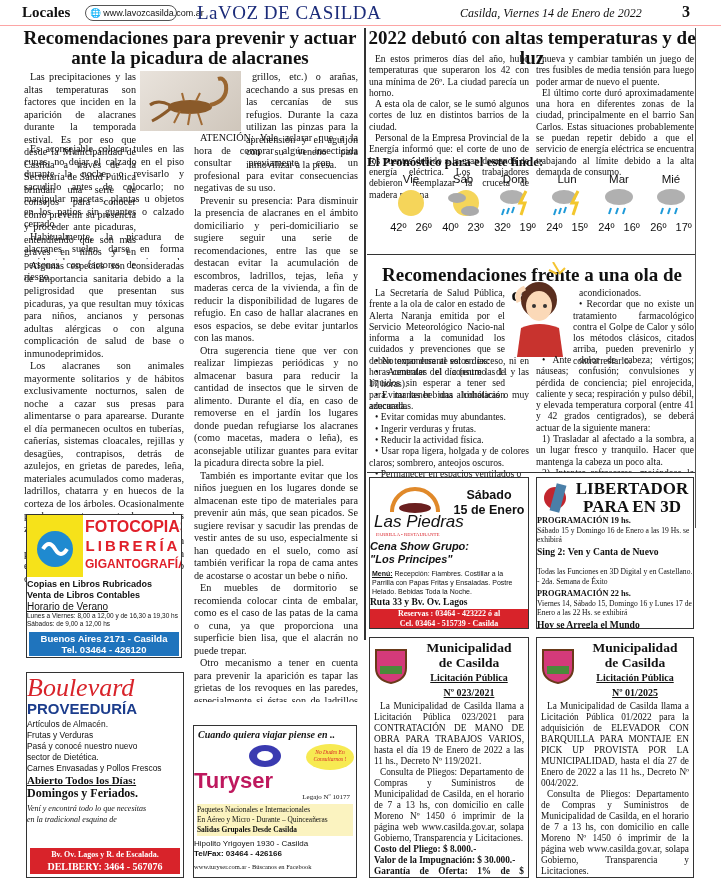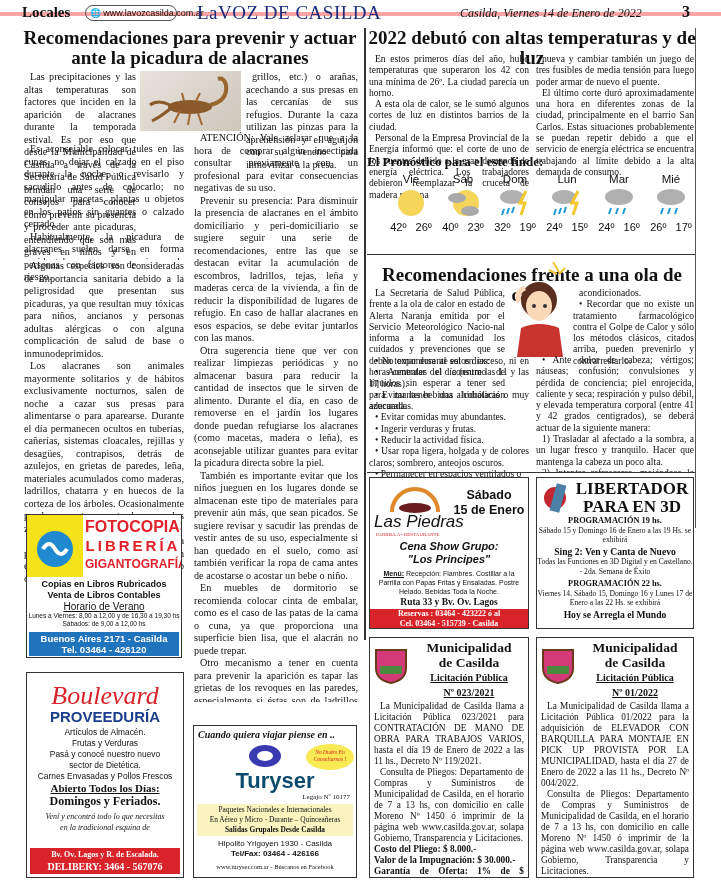--- a/index.html
+++ b/index.html
@@ -1,17 +1,17 @@
 <!DOCTYPE html>
 <html><head>
 <meta charset="utf-8">
 <style>
 *{box-sizing:border-box;margin:0;padding:0}
 body{width:721px;height:882px;background:#fff;font-family:"Liberation Serif",serif;color:#111;position:relative;overflow:hidden}
-.hdr{position:absolute;left:0;top:0;width:721px;height:16px;display:flex;align-items:center;border-bottom:4px solid #fca5a5}
+.hdr{position:absolute;left:0;top:0;width:721px;height:26px;display:flex;align-items:center;border-bottom:1px solid #fca5a5}
 .hdr .sec{position:absolute;left:22px;top:4px;font-family:"Liberation Serif",serif;font-weight:bold;font-size:15px}
 .hdr .url{position:absolute;left:85px;top:5px;width:92px;height:16px;border:1px solid #555;border-radius:9px;font-family:"Liberation Sans",sans-serif;font-size:9px;display:flex;align-items:center;padding-left:4px;gap:2px}
 .hdr .logo{position:absolute;left:197px;top:2px;font-family:"Liberation Serif",serif;font-size:19px;color:#1c2c7a;letter-spacing:0.5px}
 .hdr .date{position:absolute;left:460px;top:6px;font-style:italic;font-size:12px}
 .hdr .pg{position:absolute;left:682px;top:3px;font-weight:bold;font-size:16px}
 .vline{position:absolute;left:364px;top:28px;width:2px;height:612px;background:#333}
 .rline{position:absolute;left:695px;top:28px;width:1px;height:500px;background:#555}
 h1{font-family:"Liberation Serif",serif;font-weight:bold;text-align:center;line-height:1.05}
 .t1{position:absolute;left:22px;top:28px;width:336px;font-size:19px}
 .t2{position:absolute;left:367px;top:28px;width:330px;font-size:19px}
@@ -22,21 +22,21 @@
 .girl{position:absolute;left:509px;top:262px;width:62px;height:95px}
 .wx{position:absolute;left:367px;top:215px;width:330px;height:85px}
 .wx h3{font-size:13px;font-weight:bold;position:absolute;left:0;top:0}
 .days{position:absolute;left:18px;top:19px;width:320px;display:flex}
 .day{width:52px;text-align:center;font-family:"Liberation Sans",sans-serif;font-size:11.5px}
 .day .ic{height:32px;display:flex;justify-content:center;align-items:center;margin:2px 0}
 .temps{font-size:11px}
 .hr1{position:absolute;left:367px;top:254px;width:328px;height:1px;background:#333}
 .hr2{position:absolute;left:367px;top:472px;width:328px;height:1px;background:#333}
 .ad{position:absolute;border:1.5px solid #333;background:#fff;overflow:hidden}
-.center{text-align:center}
+.center{}
 .sans{font-family:"Liberation Sans",sans-serif}
 .redbar{background:#d8232a;color:#fff;text-align:center;font-weight:bold}
 .bluebar{background:#1f74bd;color:#fff;text-align:center;font-weight:bold;font-family:"Liberation Sans",sans-serif}
 .lic{font-size:9.3px;line-height:11px;text-align:justify;padding:0 4px}
 .lic p{text-indent:6px}
 </style>
 </head>
 <body>
 
 <div class="hdr">
@@ -107,21 +107,21 @@
     <div style="font-size:6.5px;font-weight:normal;line-height:8px">Lunes a Viernes: 8,00 a 12,00 y de 16,30 a 19,30 hs</div>
     <div style="font-size:6.5px;font-weight:normal;line-height:8px">Sábados: de 9,00 a 12,00 hs</div>
   </div>
   <div class="bluebar" style="position:absolute;left:2px;top:117px;width:150px;height:24px;font-size:9.5px;line-height:11px;padding-top:1px">
     <div>Buenos Aires 2171 - Casilda</div>
     <div>Tel. 03464 - 426120</div>
   </div>
 </div>
 
 <div class="ad" style="left:26px;top:672px;width:158px;height:206px">
-  <div class="center" style="font-family:'Liberation Serif',serif;font-style:italic;color:#d8232a;font-size:26px;margin-top:8px">Boulevard</div>
+  <div class="center" style="font-family:'Liberation Serif',serif;font-style:italic;color:#d8232a;font-size:26px;margin-top:0">Boulevard</div>
   <div class="center sans" style="color:#1c3d8c;font-weight:bold;font-size:15px;margin-top:-3px">PROVEEDURÍA</div>
   <div class="center sans" style="font-size:8.4px;line-height:11px;margin-top:2px">
     <div>Artículos de Almacén.</div>
     <div>Frutas y Verduras</div>
     <div>Pasá y conocé nuestro nuevo</div>
     <div>sector de Dietética.</div>
     <div>Carnes Envasadas y Pollos Frescos</div>
   </div>
   <div class="center" style="font-weight:bold;font-size:11px;text-decoration:underline">Abierto Todos los Días:</div>
   <div class="center" style="font-weight:bold;font-size:12px">Domingos y Feriados.</div>
@@ -135,21 +135,21 @@
   </div>
 </div>
 
 <div class="ad" style="left:193px;top:725px;width:164px;height:153px">
   <div style="font-style:italic;font-weight:bold;font-size:10px;padding:3px 4px">Cuando quiera viajar piense en ..</div>
   <div style="position:absolute;left:54px;top:18px"><svg width="34" height="24">
         <ellipse cx="17" cy="12" rx="16" ry="11" fill="#3a3ab0"></ellipse>
         <ellipse cx="17" cy="12" rx="8" ry="5" fill="#fff"></ellipse>
       </svg></div>
   <div style="position:absolute;left:112px;top:18px;width:48px;height:26px;background:#f7ea52;border-radius:50%;font-size:5.5px;color:#d8232a;font-style:italic;text-align:center;padding-top:5px;line-height:7px">No Dudes En Consultarnos !</div>
-  <div class="center sans" style="position:absolute;left:0;top:42px;width:162px;color:#0c4a6e;font-weight:bold;font-size:22px">Turyser</div>
+  <div class="center sans" style="position:absolute;left:0;top:42px;width:162px;color:#be185d;font-weight:bold;font-size:22px">Turyser</div>
   <div style="position:absolute;right:6px;top:67px;font-size:7px">Legajo Nº 10177</div>
   <div class="center" style="position:absolute;left:3px;top:78px;width:156px;background:#fbf3c0;font-size:7.4px;line-height:10px;padding:1px 0">
     <div>Paquetes Nacionales e Internacionales</div>
     <div>En Aéreo y Micro - Durante – Quinceañeras</div>
     <div style="font-weight:bold">Salidas Grupales Desde Casilda</div>
   </div>
   <div class="center sans" style="position:absolute;left:0;top:113px;width:162px;font-size:8px;line-height:10px">
     <div>Hipolito Yrigoyen 1930 - Casilda</div>
     <div style="font-weight:bold">Tel/Fax: 03464 - 426166</div>
   </div>
@@ -301,21 +301,21 @@
         <rect x="12" y="2" width="10" height="28" fill="#4a7fa8" transform="rotate(15 17 16)"></rect>
       </svg></div>
   <div style="position:absolute;left:34px;top:2px;width:122px;text-align:center;font-weight:bold;font-size:17px;line-height:18px">
     <div>LIBERTADOR</div>
     <div>PARA EN 3D</div>
   </div>
   <div class="center" style="position:absolute;left:0;top:38px;width:156px;font-size:7.6px;line-height:9.5px">
     <div style="font-weight:bold;font-size:8.3px">PROGRAMACIÓN 19 hs.</div>
     <div>Sábado 15 y Domingo 16 de Enero a las 19 Hs. se exhibirá</div>
     <div style="font-weight:bold;font-size:9.6px;margin-top:2px">Sing 2: Ven y Canta de Nuevo</div>
-    <div style="margin-top:1px">Todas las Funciones en 3D Digital y en Castellano. - 2da. Semana de Éxito</div>
+    <div style="margin-top:11px">Todas las Funciones en 3D Digital y en Castellano. - 2da. Semana de Éxito</div>
     <div style="font-weight:bold;font-size:8.3px;margin-top:3px">PROGRAMACIÓN 22 hs.</div>
     <div>Viernes 14, Sábado 15, Domingo 16 y Lunes 17 de Enero a las 22 Hs. se exhibirá</div>
     <div style="font-weight:bold;font-size:9.6px;margin-top:2px">Hoy se Arregla el Mundo</div>
   </div>
 </div>
 
 <div class="ad" style="left:369px;top:637px;width:160px;height:241px">
   <div style="position:absolute;left:4px;top:6px"><svg width="34" height="40">
         <path d="M2 6 L32 6 L32 24 Q32 36 17 39 Q2 36 2 24 Z" fill="#d43a7a" stroke="#6a3a1a" stroke-width="2"></path>
         <rect x="6" y="22" width="22" height="8" fill="#4a8a3a"></rect>
@@ -338,21 +338,21 @@
 
 <div class="ad" style="left:536px;top:637px;width:158px;height:241px">
   <div style="position:absolute;left:4px;top:6px"><svg width="34" height="40">
         <path d="M2 6 L32 6 L32 24 Q32 36 17 39 Q2 36 2 24 Z" fill="#d43a7a" stroke="#6a3a1a" stroke-width="2"></path>
         <rect x="6" y="22" width="22" height="8" fill="#4a8a3a"></rect>
       </svg></div>
   <div style="position:absolute;left:40px;top:2px;width:116px;text-align:center;font-weight:bold;line-height:15px">
     <div style="font-size:13.5px">Municipalidad</div>
     <div style="font-size:13.5px">de Casilda</div>
     <div style="font-size:10px;text-decoration:underline">Licitación Pública</div>
-    <div style="font-size:10px;text-decoration:underline">Nº 01/2022</div>
+    <div style="font-size:10px;text-decoration:underline">Nº 01/2025</div>
   </div>
   <div class="lic" style="position:absolute;top:63px;left:0;width:156px">
     <p>La Municipalidad de Casilda llama a Licitación Pública 01/2022 para la adquisición de ELEVADOR CON BARQUILLA PARA MONTAJE EN PICK UP PROVISTA POR LA MUNICIPALIDAD, hasta el día 27 de Enero de 2022 a las 11 hs., Decreto Nº 004/2022.</p>
     <p>Consulta de Pliegos: Departamento de Compras y Suministros de Municipalidad de Casilda, en el horario de 7 a 13 hs, con domicilio en calle Moreno Nº 1450 ó imprimir de la página web www.casilda.gov.ar, solapa Gobierno, Transparencia y Licitaciones.</p>
     <div style="font-weight:bold">Costo del Pliego: $ 10.000.-</div>
 
   </div>
 </div>
 
 </body></html>

